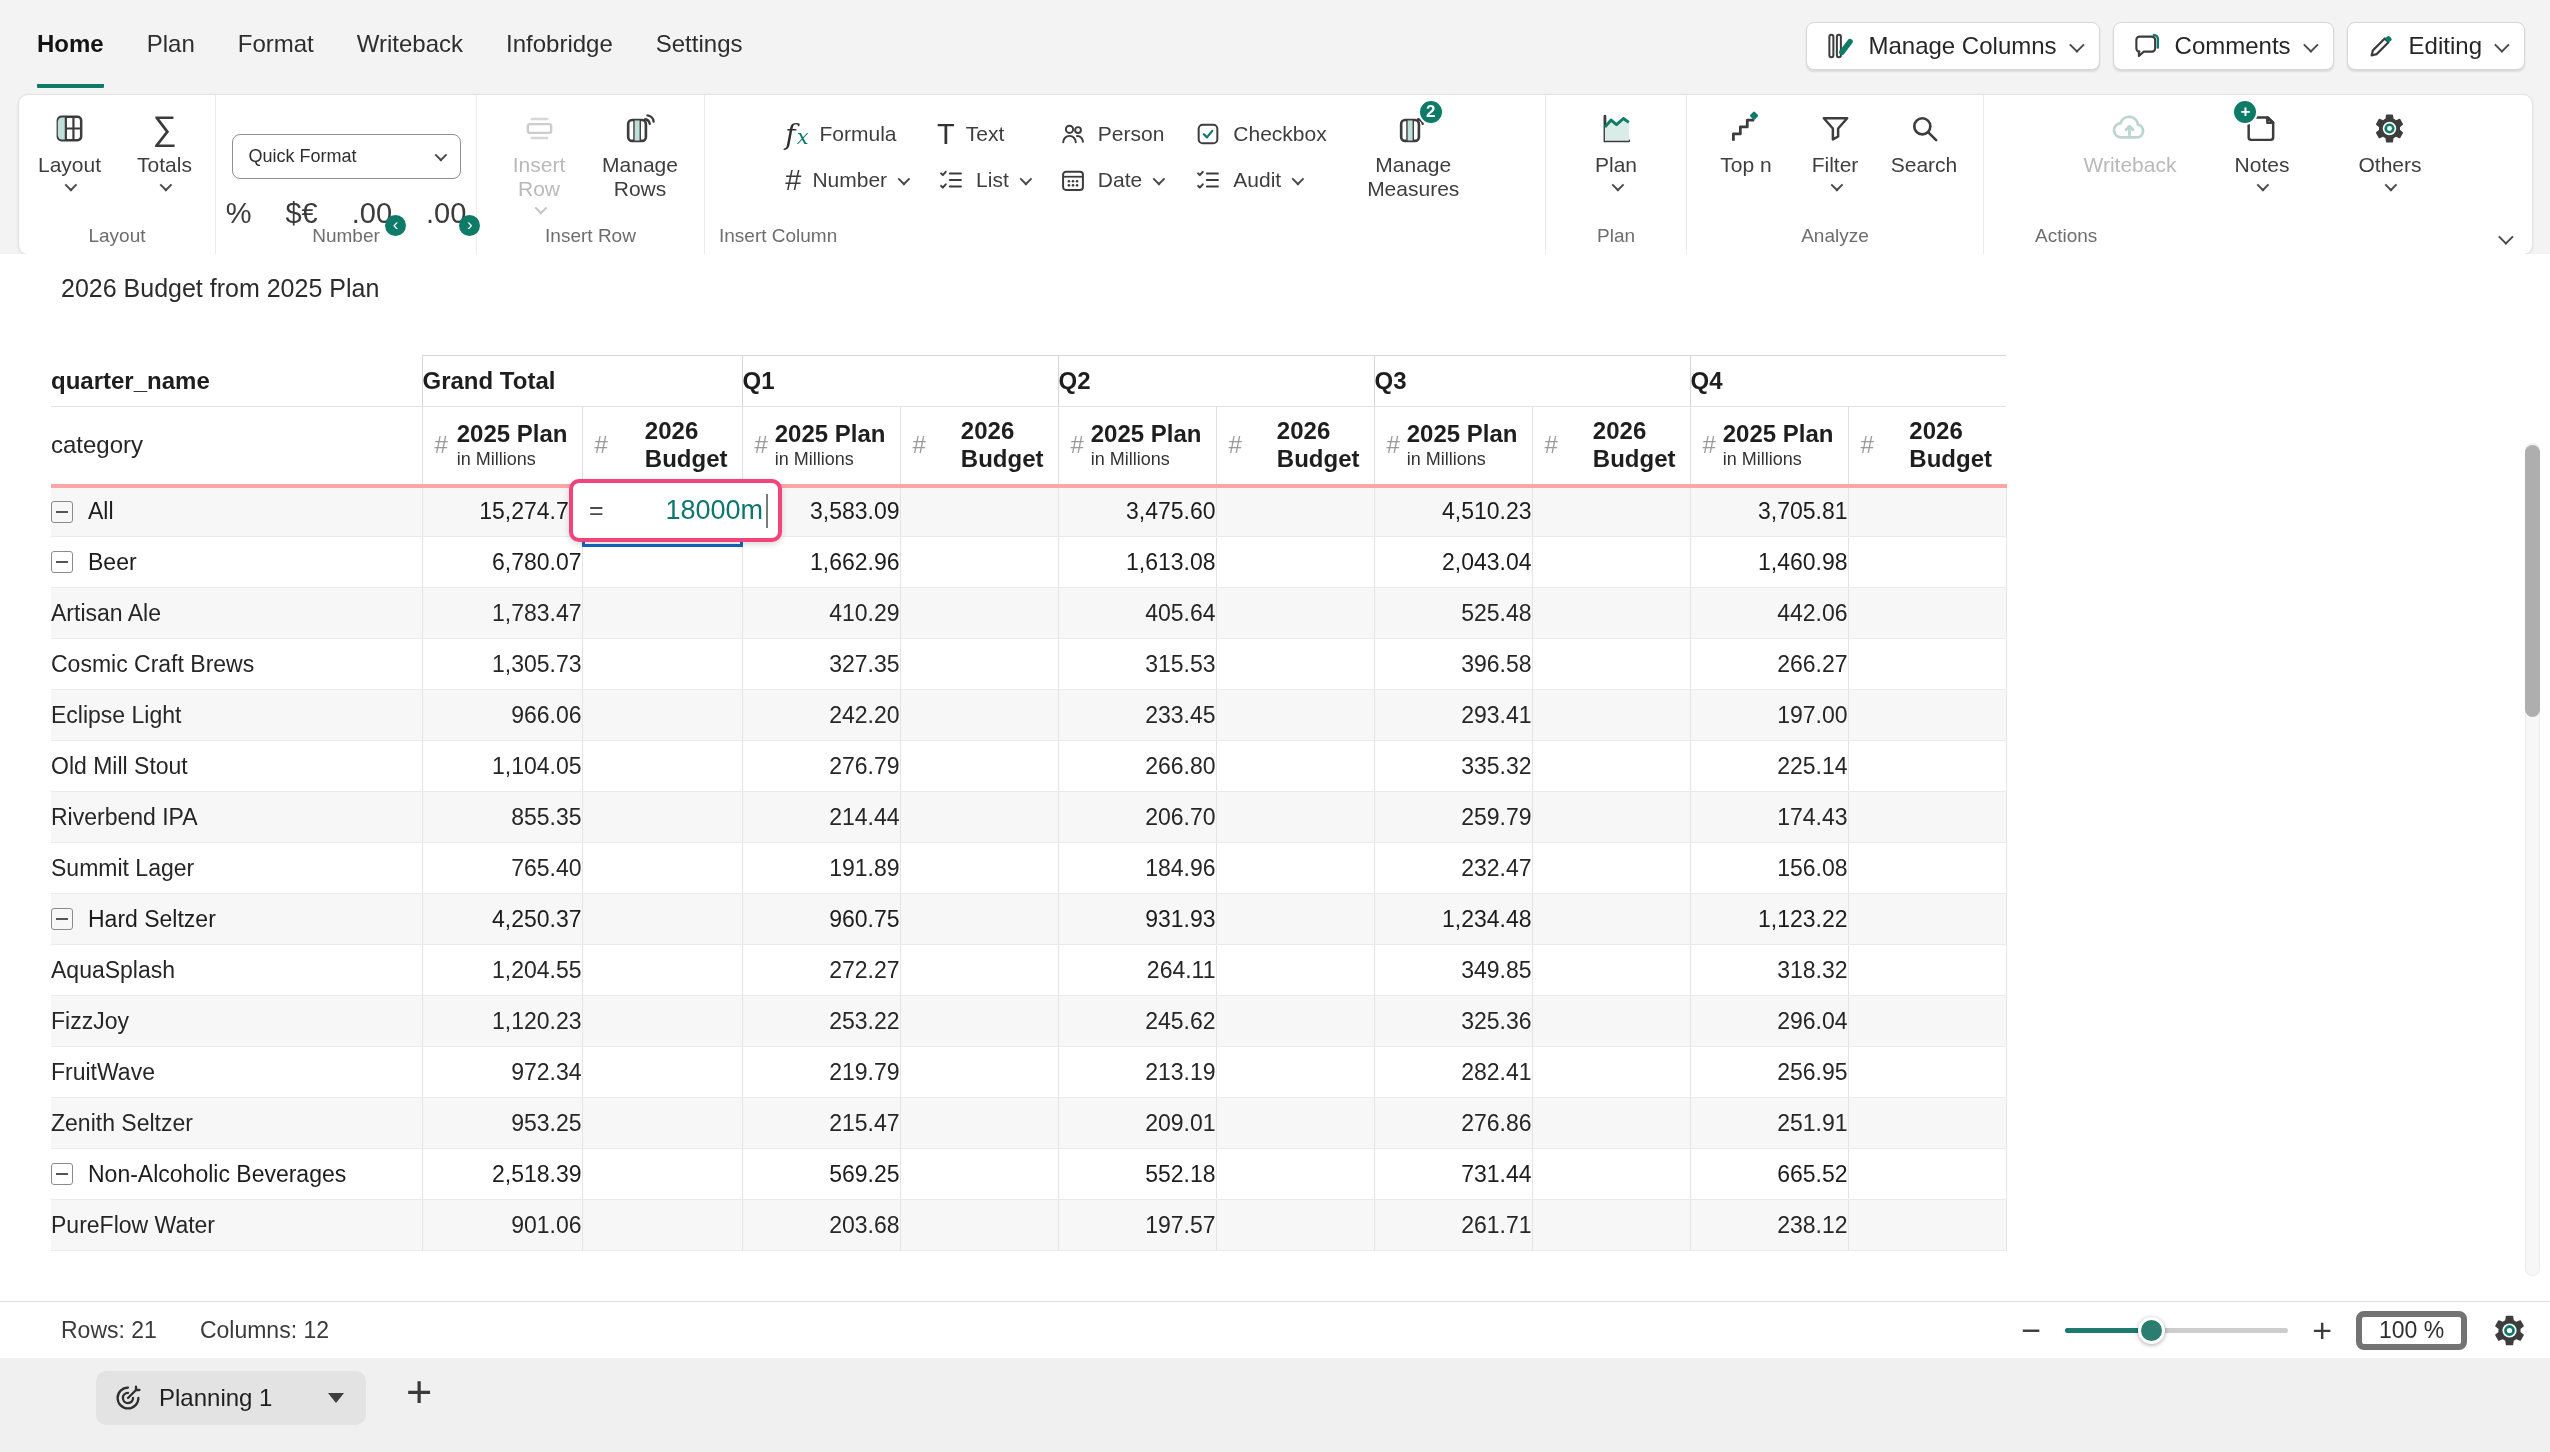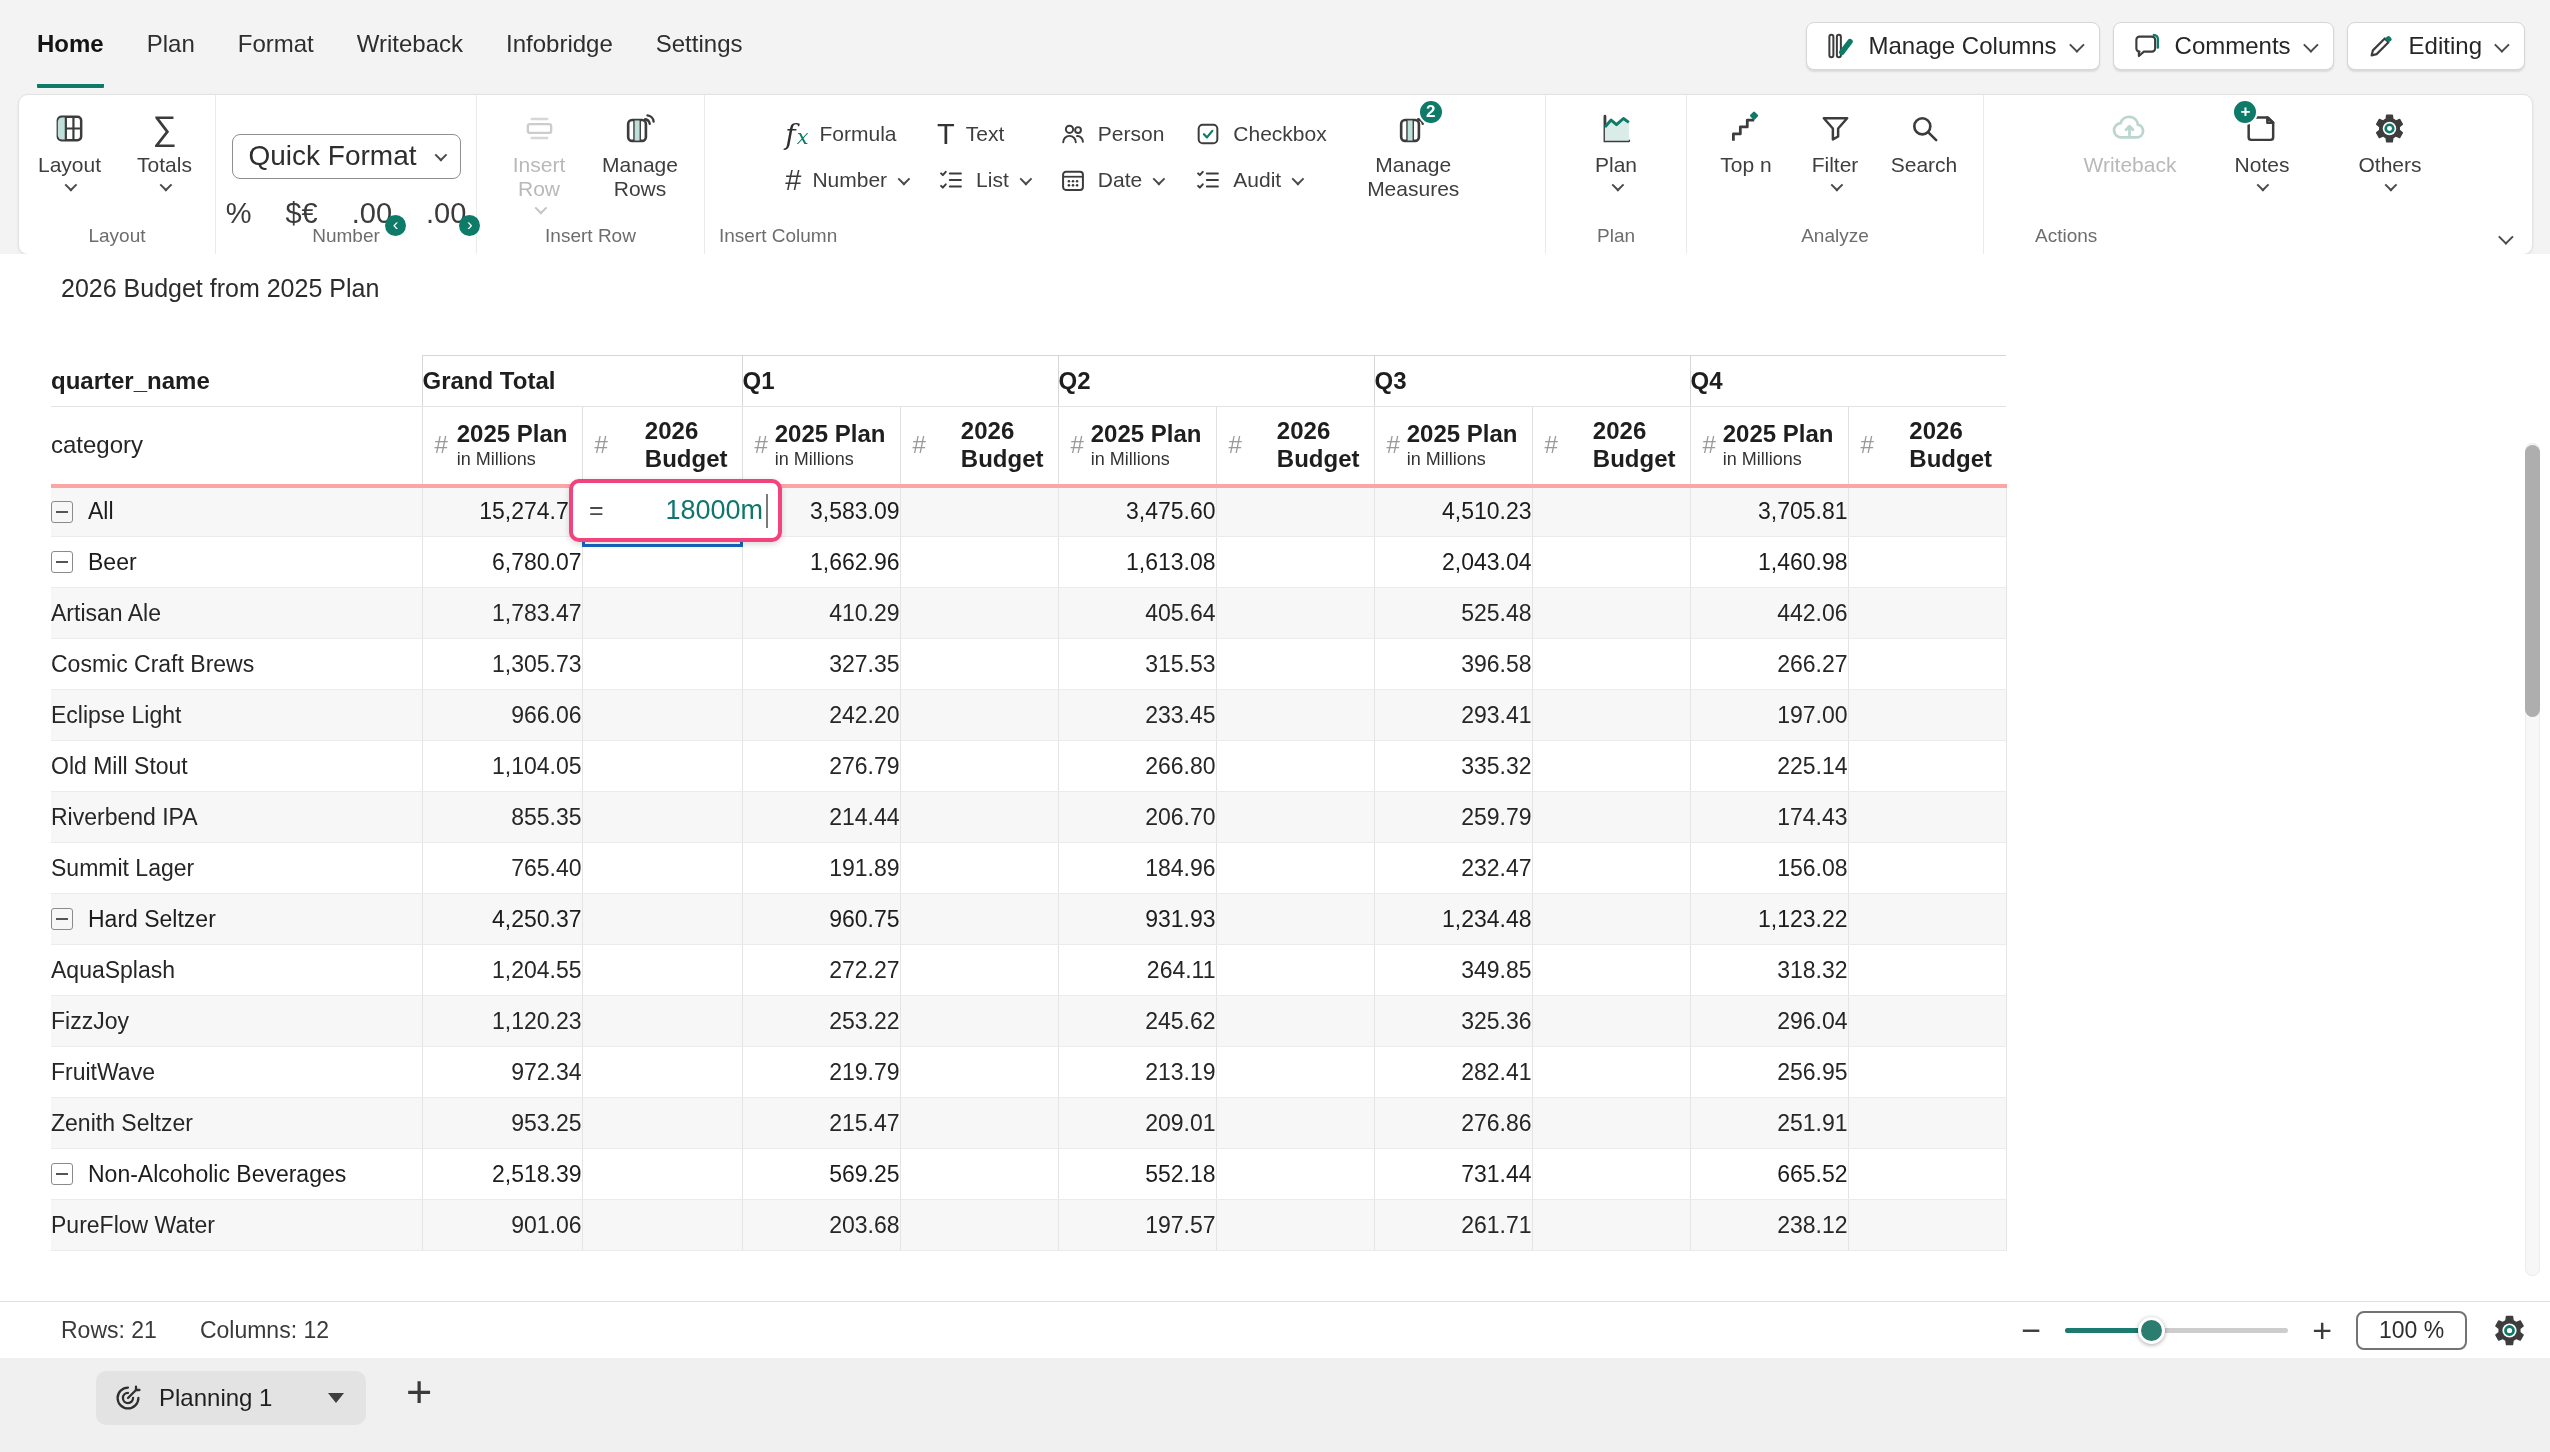--- a/index.html
+++ b/index.html
@@ -26,21 +26,21 @@
   .rgroup { position:relative; border-right:1px solid #ebebeb; padding-top:14px;
             display:flex; justify-content:center; }
   .rgroup:last-child { border-right:none; }
   .glabel { position:absolute; bottom:7px; left:0; right:0; text-align:center; font-size:19px; color:#6d6d6d; }
   .rbtn { display:flex; flex-direction:column; align-items:center; gap:5px; font-size:21px; color:#3e3e3e;
           min-width:85px; cursor:pointer; line-height:1.12; text-align:center; }
   .rbtn .ic { height:39px; display:flex; align-items:center; justify-content:center; position:relative; }
   .rbtn.disabled { color:#b9b9b9; }
   .sbtn { display:flex; align-items:center; gap:11px; font-size:21px; color:#3e3e3e; cursor:pointer; white-space:nowrap; }
   .qf { width:229px; height:45px; border:1px solid #8f8f8f; border-radius:8px; display:flex; align-items:center;
-        padding:0 16px; font-size:28px; color:#2e2e2e; cursor:pointer; }
+        padding:0 16px; font-size:18px; color:#2e2e2e; cursor:pointer; }
   .qf .chev { margin-left:auto; }
   .fmt-row { display:flex; gap:34px; margin-top:18px; align-items:center; justify-content:center; }
   .fmt { font-size:29px; color:#3b3b3b; position:relative; cursor:pointer; font-weight:400; }
   .fmt .mini { position:absolute; right:-14px; bottom:-6px; width:21px; height:21px; border-radius:50%;
                background:#0e7a68; color:#fff; font-size:17px; display:flex; align-items:center; justify-content:center; }
   .badge { position:absolute; top:-10px; right:-12px; width:26px; height:26px; border-radius:50%; background:#0e7a68;
            color:#fff; font-size:17px; font-weight:700; display:flex; align-items:center; justify-content:center;
            border:2px solid #fff; }
   .badge.bleft { right:auto; left:-12px; }
   .icgrid { display:grid; grid-template-columns:auto auto auto auto; column-gap:30px; row-gap:0;
@@ -100,21 +100,21 @@
   
   .statusbar { position:absolute; left:0; right:0; bottom:0; height:57px; border-top:1px solid #e0e0e0;
                background:#fff; display:flex; align-items:center; }
   .status-left { display:flex; gap:43px; padding-left:61px; font-size:23px; color:#3a3a3a; }
   .status-right { margin-left:auto; display:flex; align-items:center; gap:24px; padding-right:22px; }
   .zslider { position:relative; width:223px; height:5px; background:#cdcdcd; border-radius:3px; }
   .zfill { position:absolute; left:0; top:0; height:5px; width:87px; background:#1d7a6e; border-radius:3px; }
   .zthumb { position:absolute; left:73px; top:-11px; width:27px; height:27px; border-radius:50%; background:#2a7d6f;
             border:3px solid #fff; box-shadow:0 1px 4px rgba(0,0,0,.35); }
   .zminus, .zplus { font-size:34px; color:#3c3c3c; font-weight:300; line-height:1; cursor:pointer; }
-  .zbox { width:111px; height:39px; border:2px solid #737373; border-radius:8px; background:#fff; font-size:23px;
+  .zbox { width:111px; height:39px; border:6px solid #737373; border-radius:8px; background:#fff; font-size:23px;
           color:#2e2e2e; display:flex; align-items:center; justify-content:center; }
 
   
   .tabbar { position:absolute; left:0; right:0; bottom:0; height:94px; background:#f0f0f0; }
   .sheetpill { position:absolute; left:96px; top:13px; height:54px; background:#e3e3e3; border-radius:10px;
                display:flex; align-items:center; gap:15px; padding:0 22px 0 16px; cursor:pointer; }
   .sheetpill .lbl { font-size:24px; color:#1f1f1f; }
   .tri { width:0; height:0; border-left:8px solid transparent; border-right:8px solid transparent;
          border-top:10px solid #3f3f3f; margin-left:41px; }
   .addsheet { position:absolute; left:406px; top:8px; font-size:45px; font-weight:300; color:#3a3a3a; cursor:pointer; }

